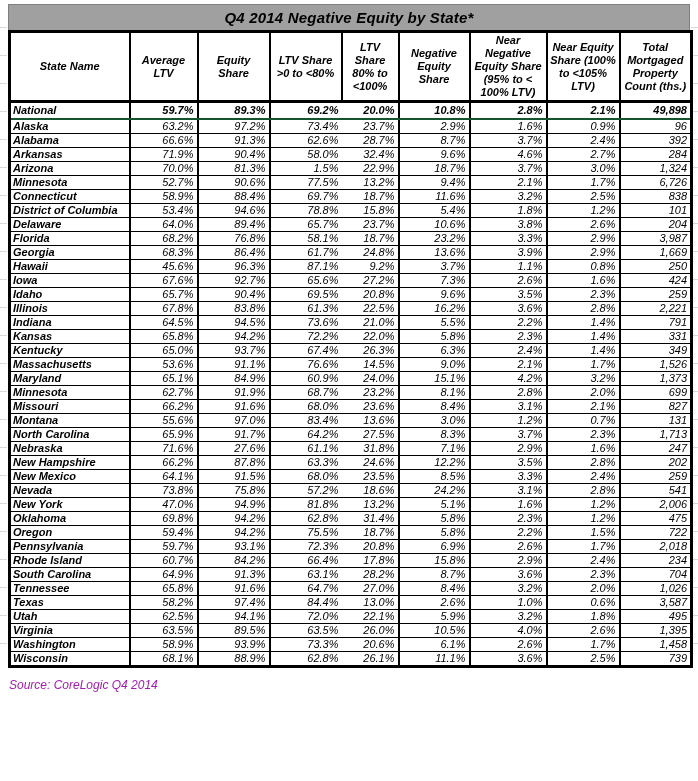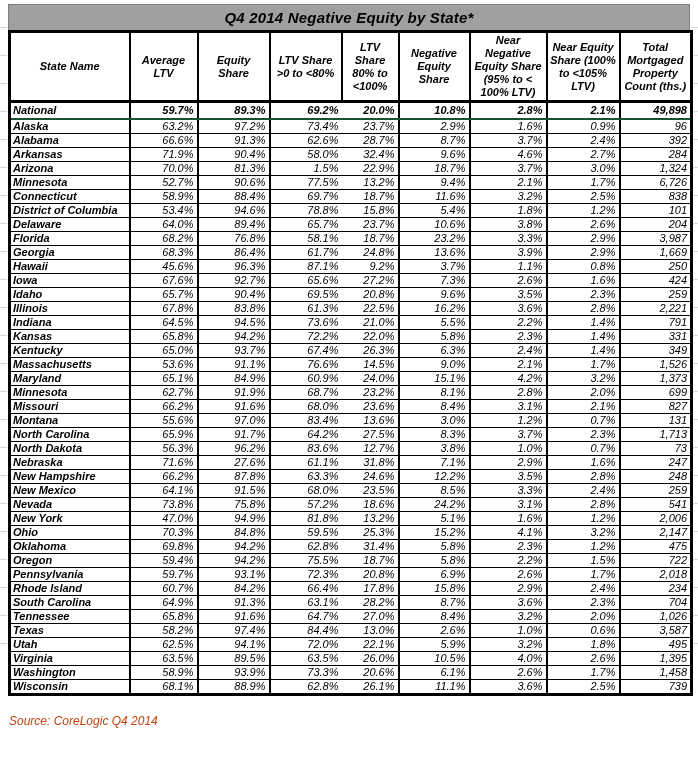--- a/index.html
+++ b/index.html
@@ -106,24 +106,24 @@
   
   tbody td.c4 { border-left-style: hidden; }
 
   tr.national td {
     font-weight: bold;
     border-top: 3px solid #000000;
     border-bottom: 2px solid #14532d;
     height: 15px;
   }
   .source-note {
-    margin-top: 18px;
+    margin-top: 10px;
     padding-left: 1px;
     font-size: 12px;
-    color: #c2410c;
+    color: #a21caf;
   }
 </style>
 </head>
 <body>
 
 <div class="sheet">
   <div class="gridstub left"></div>
   <div class="gridstub right"></div>
 
   <div class="content">
@@ -413,51 +413,40 @@
             <td class="c1 num">65.9%</td>
             <td class="c2 num">91.7%</td>
             <td class="c3 num">64.2%</td>
             <td class="c4 num">27.5%</td>
             <td class="c5 num">8.3%</td>
             <td class="c6 num">3.7%</td>
             <td class="c7 num">2.3%</td>
             <td class="c8 num">1,713</td>
           </tr>
           <tr>
-            <td class="c0 state">North Dakota</td>
-            <td class="c1 num">56.3%</td>
-            <td class="c2 num">96.2%</td>
-            <td class="c3 num">83.6%</td>
-            <td class="c4 num">12.7%</td>
-            <td class="c5 num">3.8%</td>
-            <td class="c6 num">1.0%</td>
-            <td class="c7 num">0.7%</td>
-            <td class="c8 num">73</td>
-          </tr>
-          <tr>
             <td class="c0 state">Nebraska</td>
             <td class="c1 num">71.6%</td>
             <td class="c2 num">27.6%</td>
             <td class="c3 num">61.1%</td>
             <td class="c4 num">31.8%</td>
             <td class="c5 num">7.1%</td>
             <td class="c6 num">2.9%</td>
             <td class="c7 num">1.6%</td>
             <td class="c8 num">247</td>
           </tr>
           <tr>
             <td class="c0 state">New Hampshire</td>
             <td class="c1 num">66.2%</td>
             <td class="c2 num">87.8%</td>
             <td class="c3 num">63.3%</td>
             <td class="c4 num">24.6%</td>
             <td class="c5 num">12.2%</td>
             <td class="c6 num">3.5%</td>
             <td class="c7 num">2.8%</td>
-            <td class="c8 num">248</td>
+            <td class="c8 num">202</td>
           </tr>
           <tr>
             <td class="c0 state">New Mexico</td>
             <td class="c1 num">64.1%</td>
             <td class="c2 num">91.5%</td>
             <td class="c3 num">68.0%</td>
             <td class="c4 num">23.5%</td>
             <td class="c5 num">8.5%</td>
             <td class="c6 num">3.3%</td>
             <td class="c7 num">2.4%</td>
@@ -479,31 +468,20 @@
             <td class="c1 num">47.0%</td>
             <td class="c2 num">94.9%</td>
             <td class="c3 num">81.8%</td>
             <td class="c4 num">13.2%</td>
             <td class="c5 num">5.1%</td>
             <td class="c6 num">1.6%</td>
             <td class="c7 num">1.2%</td>
             <td class="c8 num">2,006</td>
           </tr>
           <tr>
-            <td class="c0 state">Ohio</td>
-            <td class="c1 num">70.3%</td>
-            <td class="c2 num">84.8%</td>
-            <td class="c3 num">59.5%</td>
-            <td class="c4 num">25.3%</td>
-            <td class="c5 num">15.2%</td>
-            <td class="c6 num">4.1%</td>
-            <td class="c7 num">3.2%</td>
-            <td class="c8 num">2,147</td>
-          </tr>
-          <tr>
             <td class="c0 state">Oklahoma</td>
             <td class="c1 num">69.8%</td>
             <td class="c2 num">94.2%</td>
             <td class="c3 num">62.8%</td>
             <td class="c4 num">31.4%</td>
             <td class="c5 num">5.8%</td>
             <td class="c6 num">2.3%</td>
             <td class="c7 num">1.2%</td>
             <td class="c8 num">475</td>
           </tr>

